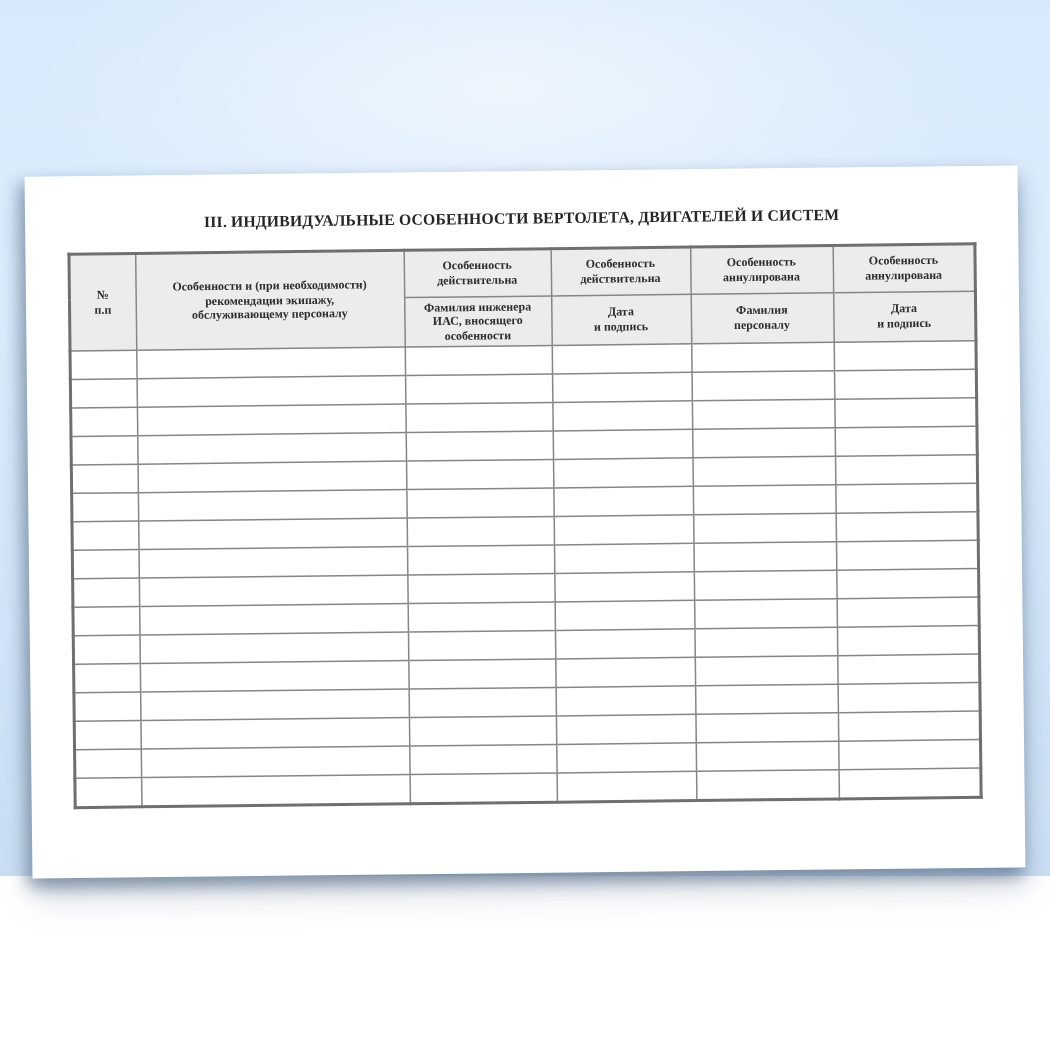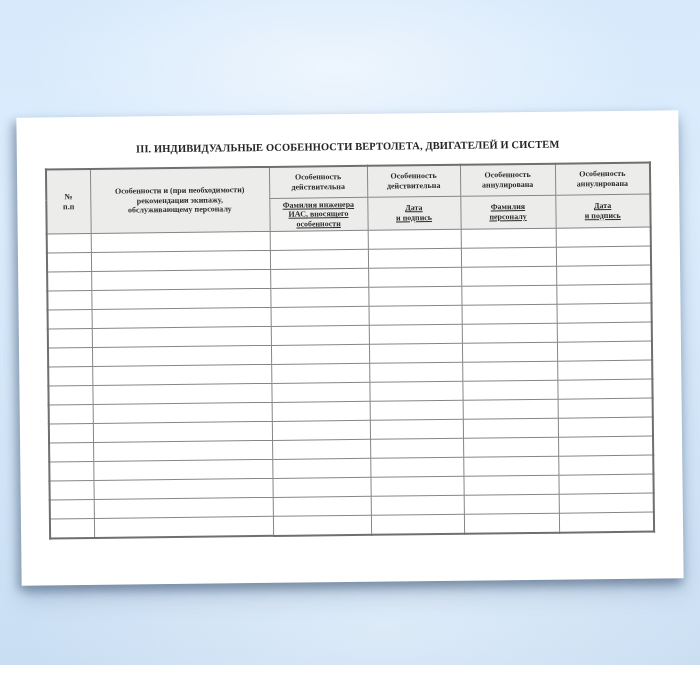--- a/index.html
+++ b/index.html
@@ -3,21 +3,21 @@
 <meta charset="utf-8">
 <style>
   * { margin: 0; padding: 0; box-sizing: border-box; }
   html, body { width: 700px; height: 700px; }
   body {
     font-family: "Liberation Serif", "DejaVu Serif", serif;
     overflow: hidden;
   }
   .scene {
     position: relative;
-    width: 700px; height: 665px;
+    width: 700px; height: 584px;
     background:
       radial-gradient(ellipse 440px 170px at 48% 10%, rgba(255,255,255,0.55), rgba(255,255,255,0) 72%),
       radial-gradient(ellipse 520px 200px at 55% 94%, rgba(255,255,255,0.35), rgba(255,255,255,0) 70%),
       linear-gradient(180deg, #d7e9fb 0%, #dcedfd 32%, #d2e5f8 72%, #c9def3 100%);
   }
   .paper {
     position: absolute;
     left: 19px; top: 114px;
     width: 662px; height: 468px;
     background: #ffffff;
@@ -51,21 +51,21 @@
     font-weight: bold;
     font-size: 8px;
     line-height: 9.5px;
     color: #2d2d2d;
     text-align: center;
     vertical-align: middle;
     white-space: pre-line;
     padding: 2px 3px;
   }
   tr.head-row-1 th { height: 31px; }
-  tr.head-row-2 th { height: 33px; text-decoration: underline; }
+  tr.head-row-2 th { height: 33px; }
   tbody td { height: 19px; background: #ffffff; }
 </style>
 </head>
 <body>
 
 <div class="scene">
   <div class="paper">
     <div class="page-title">III. ИНДИВИДУАЛЬНЫЕ ОСОБЕННОСТИ ВЕРТОЛЕТА, ДВИГАТЕЛЕЙ И СИСТЕМ</div>
 
     <table class="features">

